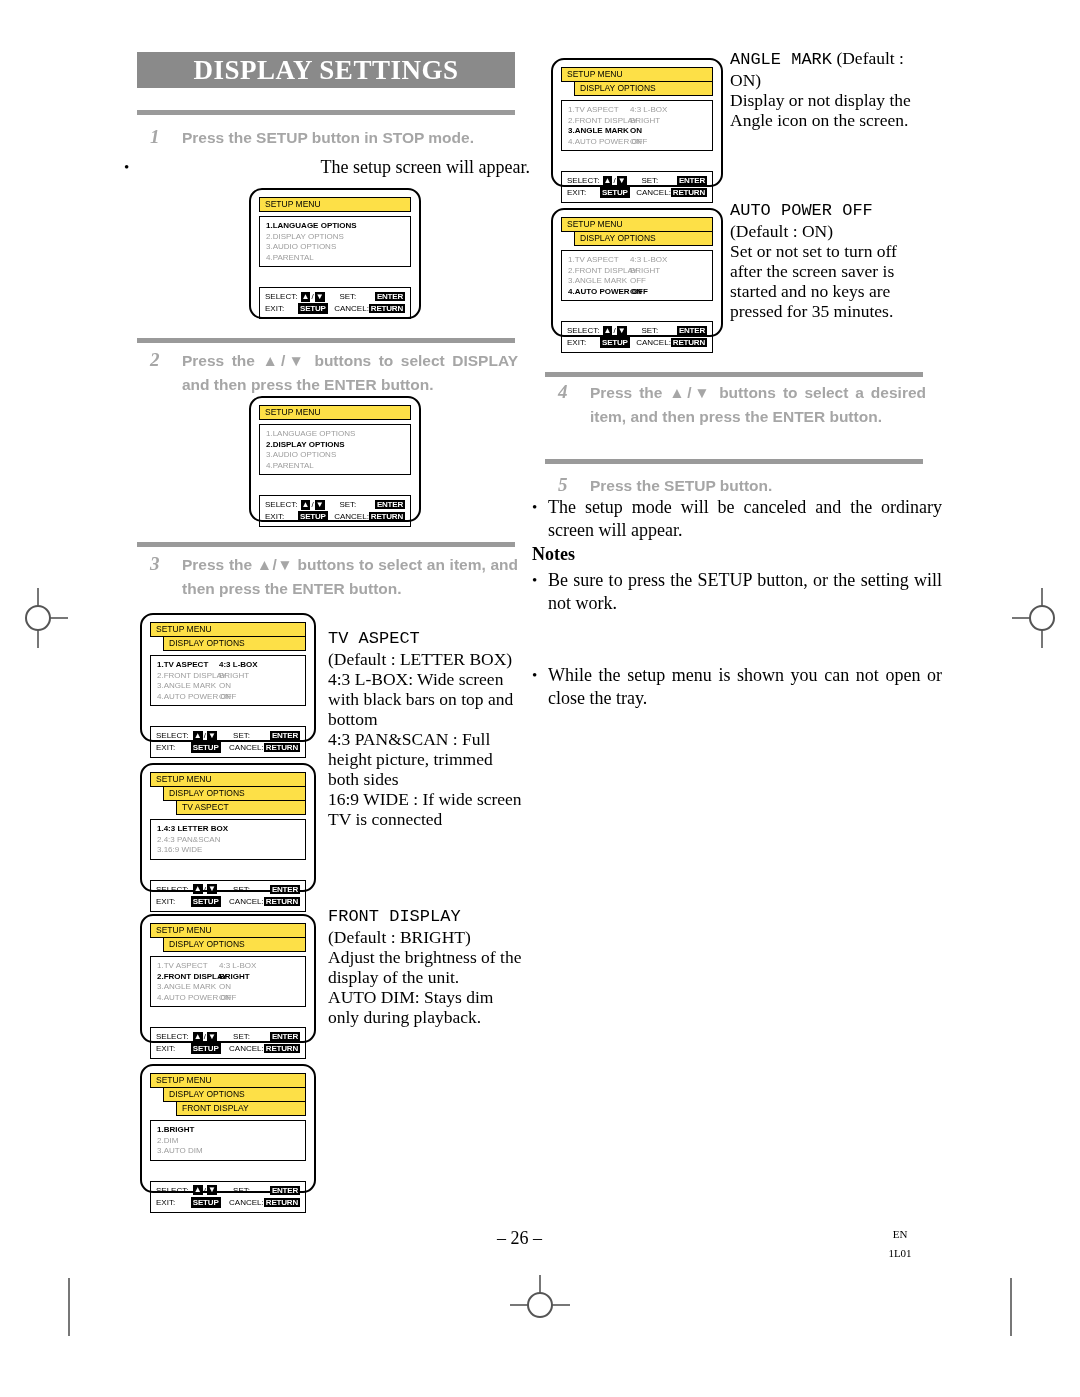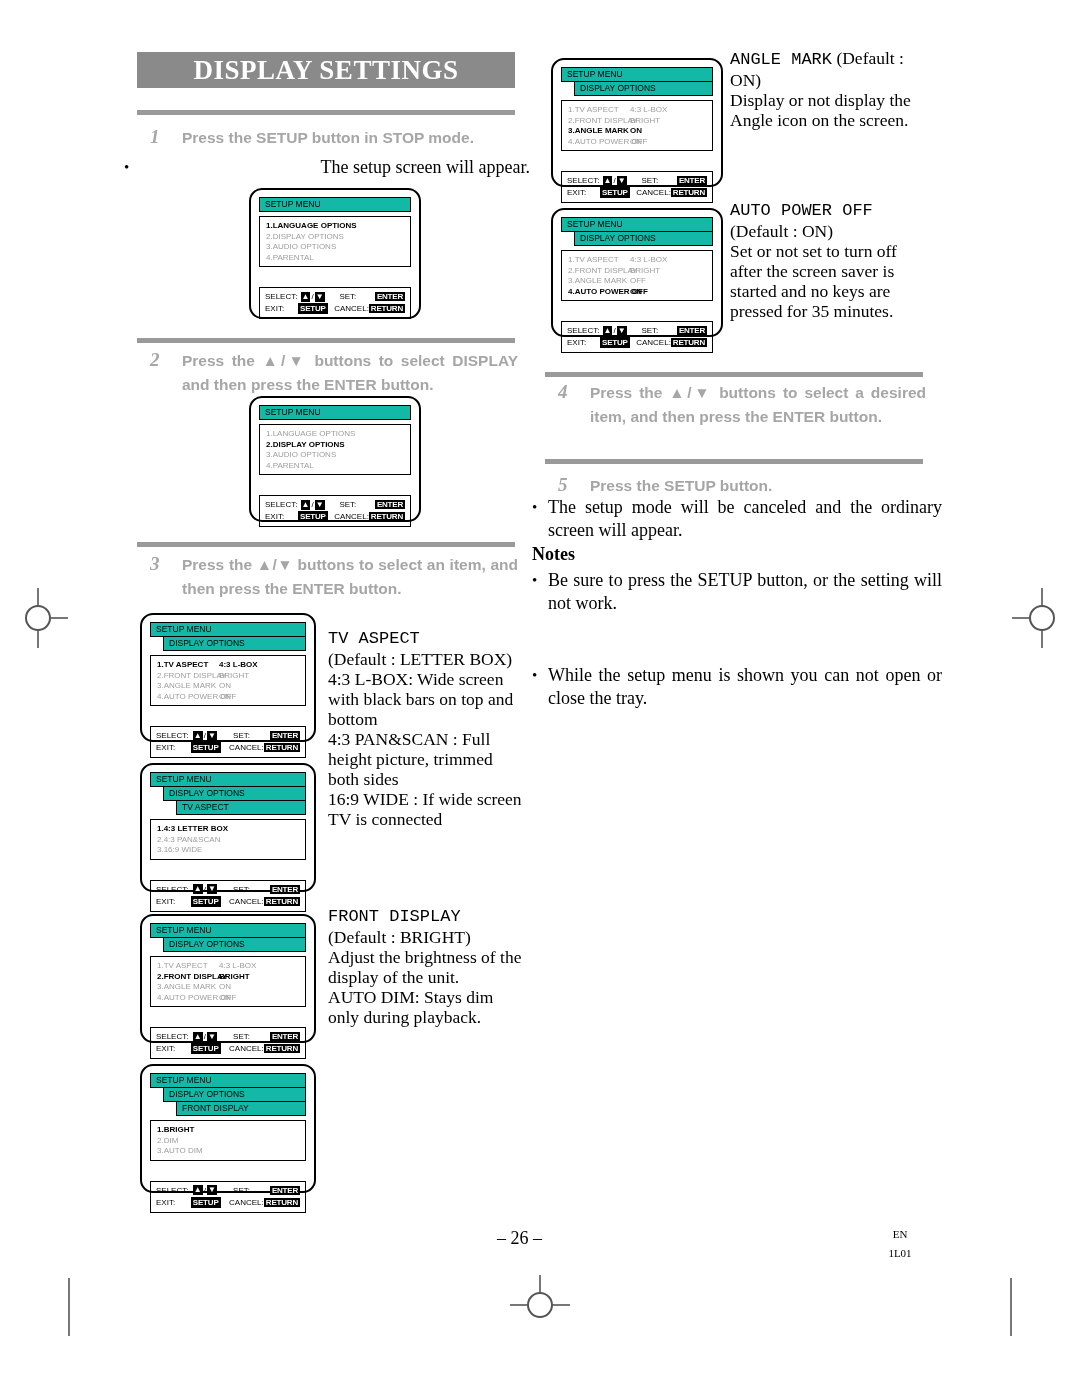--- a/index.html
+++ b/index.html
@@ -51,21 +51,21 @@
   .desc{position:absolute;font-family:"Liberation Serif",serif;
         font-size:17.5px;line-height:20px;}
   .desc .hd{font-family:Liberation Mono, monospace;font-size:17px;}
 
   
   .osd{position:absolute;border:2px solid #000;border-radius:13px;
        background:#fff;box-sizing:border-box;
        font-family:"Liberation Sans",sans-serif;}
   .osd .inner{position:absolute;left:8px;right:8px;top:7px;bottom:7px;}
 
-  .osd .ttl{border:1.5px solid #000;background:#14b8a6;box-sizing:border-box;
+  .osd .ttl{border:1.5px solid #000;background:#fde047;box-sizing:border-box;
             height:15px;line-height:13px;font-size:8.5px;padding-left:5px;
             position:relative;z-index:3;}
   .osd .ttl2{margin-left:13px;margin-top:-1px;z-index:2;}
   .osd .ttl3{margin-left:26px;margin-top:-1px;z-index:1;}
 
   .osd .list{border:1.5px solid #000;box-sizing:border-box;
              margin-top:4px;padding:4px 6px 3px 6px;}
   .osd .row{font-size:8px;line-height:10.5px;color:#9d9d9d;
             display:flex;white-space:nowrap;align-items:flex-end;}
   .osd .row.sel{color:#000;font-weight:bold;}

